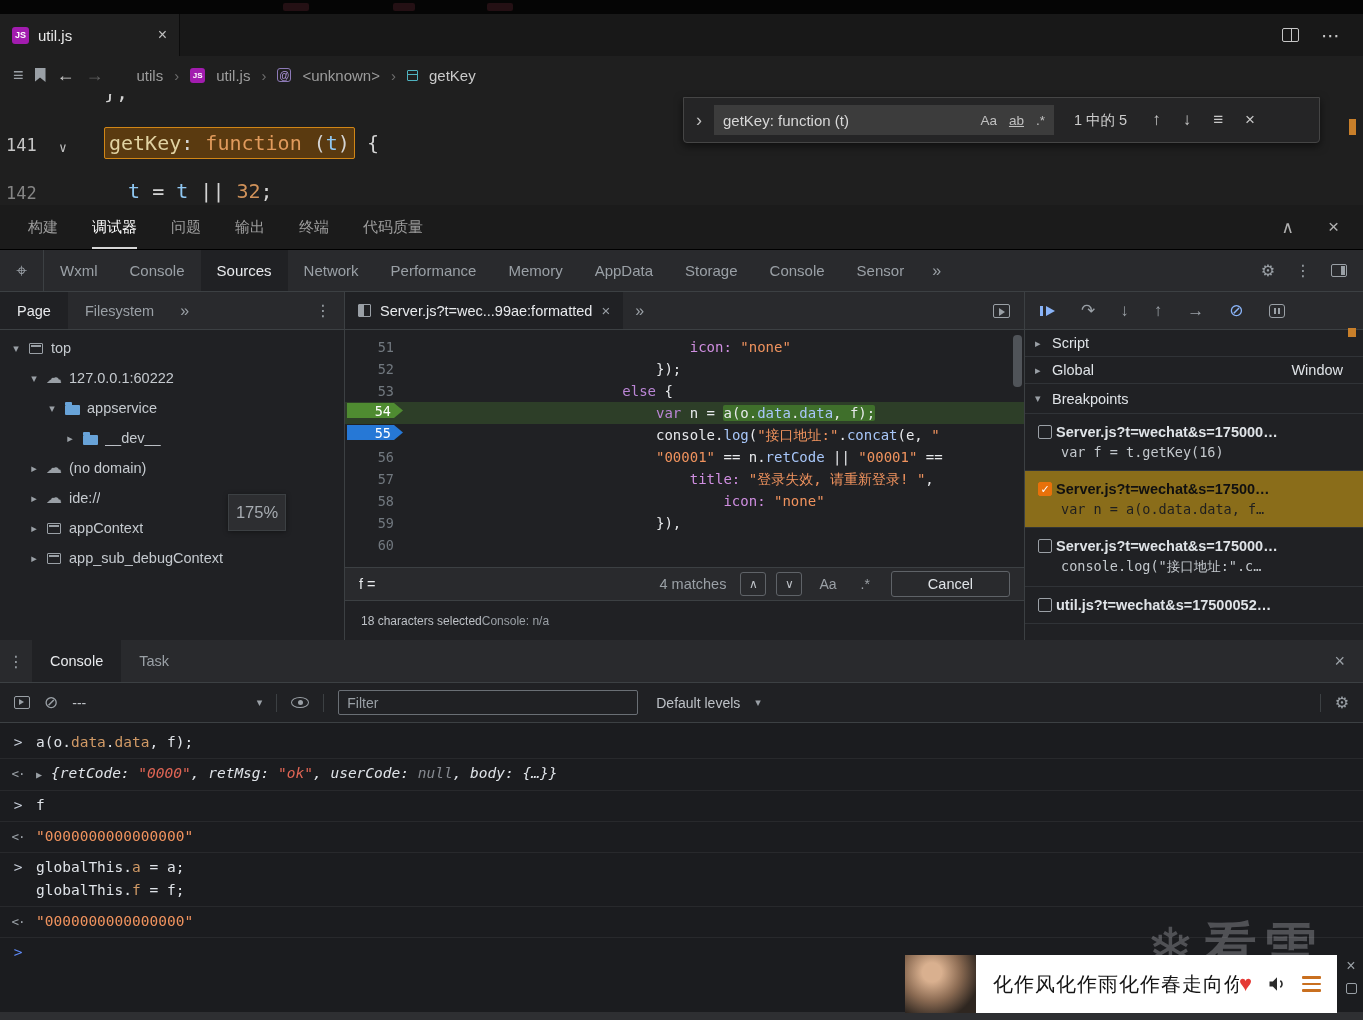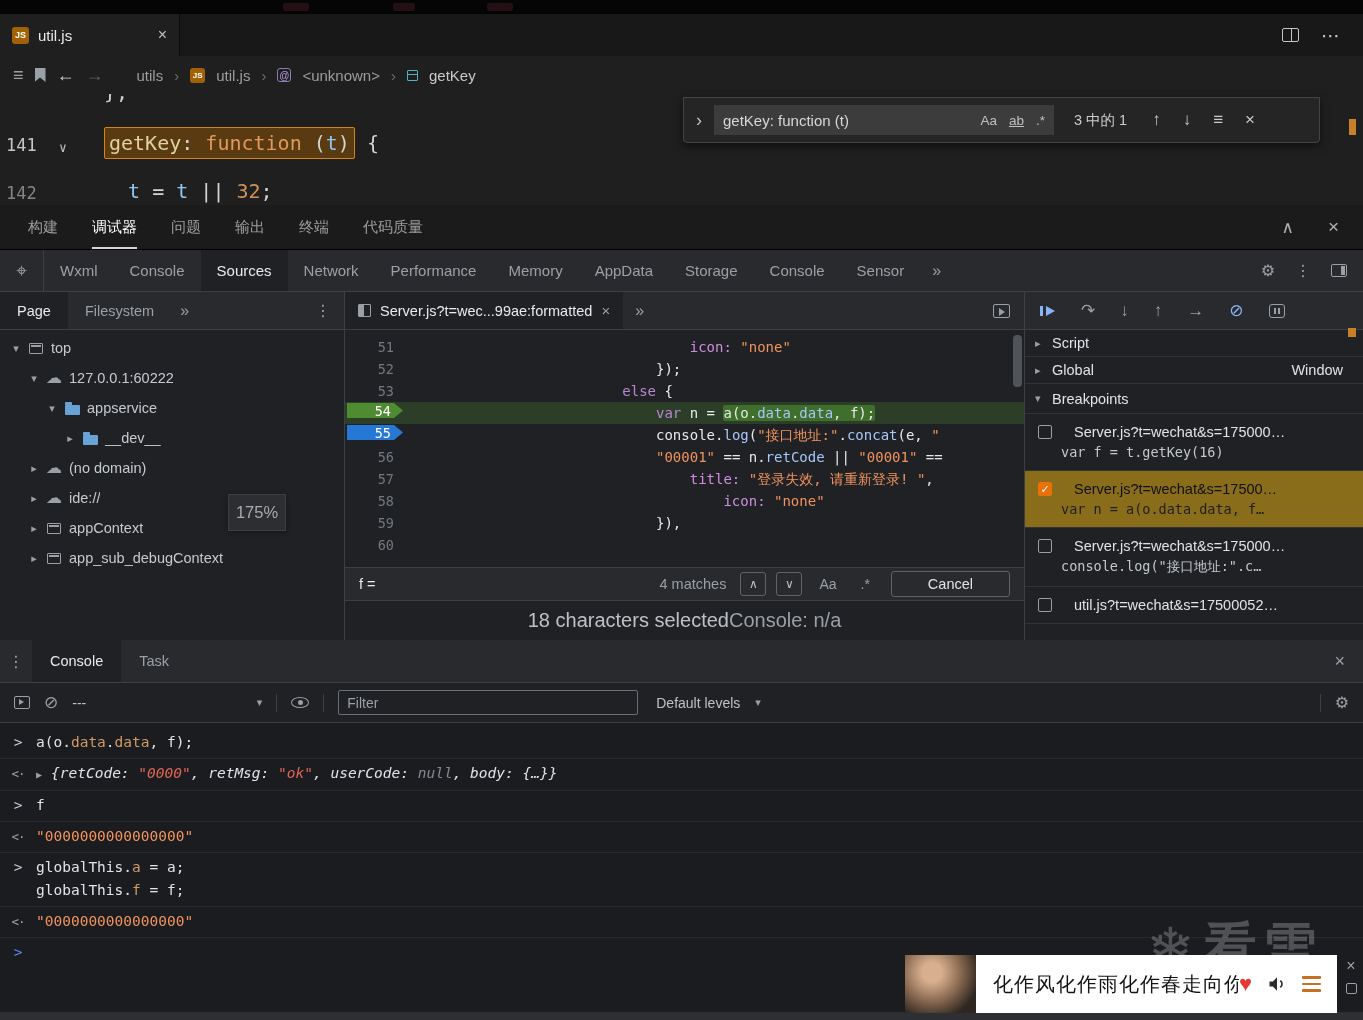--- a/index.html
+++ b/index.html
@@ -106,34 +106,34 @@
   .sc-sel { background:#3f6f2b; border-radius:2px; }
   .tk-d{color:#e8eaed} .tk-kw{color:#bb86d6} .tk-key{color:#cf8ee0} .tk-str{color:#f0935e} .tk-prop{color:#a8c7fa}
   .src-scrollthumb { position:absolute; right:2px; top:5px; width:9px; height:52px; background:#505459; border-radius:4px; }
 
   .src-find { height:33px; background:#292a2d; border-top:1px solid #3c4043; display:flex; align-items:center; padding:0 14px; gap:10px; font-size:14.5px; flex-shrink:0; }
   .sf-query { flex:1; color:#e8eaed; }
   .sf-matches { color:#9aa0a6; margin-right:4px; }
   .sf-btn { width:26px; height:24px; border:1px solid #5f6368; border-radius:3px; display:flex; align-items:center; justify-content:center; color:#bdc1c6; font-size:12px; }
   .sf-opt { color:#9aa0a6; font-size:14px; margin:0 7px; }
   .sf-cancel { height:26px; padding:0 36px; border:1px solid #5f6368; border-radius:3px; display:flex; align-items:center; color:#dfe3e7; font-size:14.5px; margin-left:4px; }
-  .src-status { height:40px; background:#202124; border-top:1px solid #3c4043; display:flex; align-items:center; justify-content:center; padding:0 16px; font-size:20px; color:#bdc1c6; flex-shrink:0; }
+  .src-status { height:40px; background:#202124; border-top:1px solid #3c4043; display:flex; align-items:center; justify-content:flex-start; padding:0 16px; font-size:12px; color:#bdc1c6; flex-shrink:0; }
   .src-status .muted { color:#9aa0a6; }
 
   
   .dbgpane { width:338px; background:#202124; display:flex; flex-direction:column; }
   .dbg-toolbar { height:38px; background:#292a2d; border-bottom:1px solid #3c4043; display:flex; align-items:center; gap:25px; padding-left:14px; flex-shrink:0; }
   .dbg-ic { color:#9aa0a6; font-size:17px; }
   .dbg-ic.blue { color:#8ab4f8; }
   .dbg-row { min-height:27px; border-bottom:1px solid #303337; display:flex; align-items:center; padding:0 10px; font-size:14.5px; color:#dfe3e7; }
   .dbg-row.hdr { min-height:30px; }
   .dbg-arrow { width:17px; color:#9aa0a6; font-size:11px; }
   .dbg-val { margin-left:auto; padding-right:10px; color:#dfe3e7; }
   .bp-item { padding:10px 10px 10px 13px; border-bottom:1px solid #303337; }
-  .bp-top { display:flex; align-items:center; gap:22px; }
+  .bp-top { display:flex; align-items:center; gap:4px;font-weight:bold; }
   .bp-check { width:14px; height:14px; border:1.5px solid #9ba0a6; border-radius:2px; flex-shrink:0; display:flex; align-items:center; justify-content:center; font-size:11px; color:#fff; }
   .bp-check.checked { background:#e8710a; border-color:#e8710a; }
   .bp-file { font-size:14.5px; color:#dfe3e7; white-space:nowrap; overflow:hidden; }
   .bp-code { margin:4px 0 0 23px; font-family:"DejaVu Sans Mono","Liberation Mono",monospace; font-size:13.5px; color:#c3c8cd; white-space:nowrap; overflow:hidden; }
   .bp-item.active { background:#8a6d1a; }
   .bp-item.active .bp-file { color:#101010; }
   .bp-item.active .bp-code { color:#1f1f1f; }
 
   
   .consolepane { height:380px; display:flex; flex-direction:column; }
@@ -176,21 +176,21 @@
   .ad-text { flex:1; padding:0 8px 0 17px; font-size:20px; color:#141414; white-space:nowrap; overflow:hidden; letter-spacing:1px; }
   .ad-heart { color:#e53935; font-size:22px; margin-right:15px; }
   .ad-speaker { margin-right:15px; }
   .ad-menu { display:flex; flex-direction:column; gap:4px; margin-right:16px; }
   .ad-menu i { display:block; width:19px; height:2.5px; background:#c96f1f; border-radius:1px; }
   .ad-controls { position:absolute; left:1341px; top:958px; width:20px; display:flex; flex-direction:column; align-items:center; gap:9px; z-index:5; color:#9aa0a6; }
   .adc-close { font-size:16px; line-height:1; }
   .adc-min { width:11px; height:11px; border:1.5px solid #9aa0a6; border-radius:2px; }
 
   
-  .ic-js { width:17px; height:17px; border-radius:3px; background:#a16207; color:#fff; font-size:9px; font-weight:bold; display:inline-flex; align-items:center; justify-content:center; flex-shrink:0; }
+  .ic-js { width:17px; height:17px; border-radius:3px; background:#a21caf; color:#fff; font-size:9px; font-weight:bold; display:inline-flex; align-items:center; justify-content:center; flex-shrink:0; }
   .ic-js.small { width:15px; height:15px; font-size:8px; }
   .ic-split { width:17px; height:14px; border:1.5px solid #c6c6c6; border-radius:2px; position:relative; display:inline-block; }
   .ic-split::after { content:""; position:absolute; top:0; bottom:0; left:50%; width:1.5px; background:#c6c6c6; }
   .ic-bookmark { width:11px; height:14px; background:#9aa0a6; clip-path:polygon(0 0,100% 0,100% 100%,50% 68%,0 100%); display:inline-block; }
   .ic-method { width:14px; height:14px; border-radius:3px; border:1px solid #8d7ab8; color:#b49ae0; font-size:10px; display:inline-flex; align-items:center; justify-content:center; }
   .ic-cube { width:11px; height:11px; border:1.5px solid #4fb3c0; border-radius:1px; display:inline-block; position:relative; }
   .ic-cube::after { content:""; position:absolute; left:0; top:3px; right:0; height:1.5px; background:#4fb3c0; }
   .ic-dock { width:16px; height:13px; border:1.5px solid #9aa0a6; border-radius:2px; position:relative; display:inline-block; }
   .ic-dock::after { content:""; position:absolute; top:1px; bottom:1px; right:1px; width:4px; background:#9aa0a6; }
   .ic-folder { width:15px; height:10px; background:#68a3d8; border-radius:1px; position:relative; display:inline-block; margin-top:3px; }
@@ -273,21 +273,21 @@
     </div>
 
     <div class="find-widget">
       <span class="fw-collapse">›</span>
       <div class="fw-input">
         <span class="fw-query">getKey: function (t)</span>
         <span class="fw-opt">Aa</span>
         <span class="fw-opt underline">ab</span>
         <span class="fw-opt">.*</span>
       </div>
-      <span class="fw-results">3 中的 1</span>
+      <span class="fw-results">1 中的 5</span>
       <span class="fw-btn">↑</span>
       <span class="fw-btn">↓</span>
       <span class="fw-btn">≡</span>
       <span class="fw-btn">×</span>
     </div>
   </section>
 
   <nav class="panelbar">
     <div class="pb-tabs" id="pb-tabs">
         <div class="pb-tab">构建</div>

